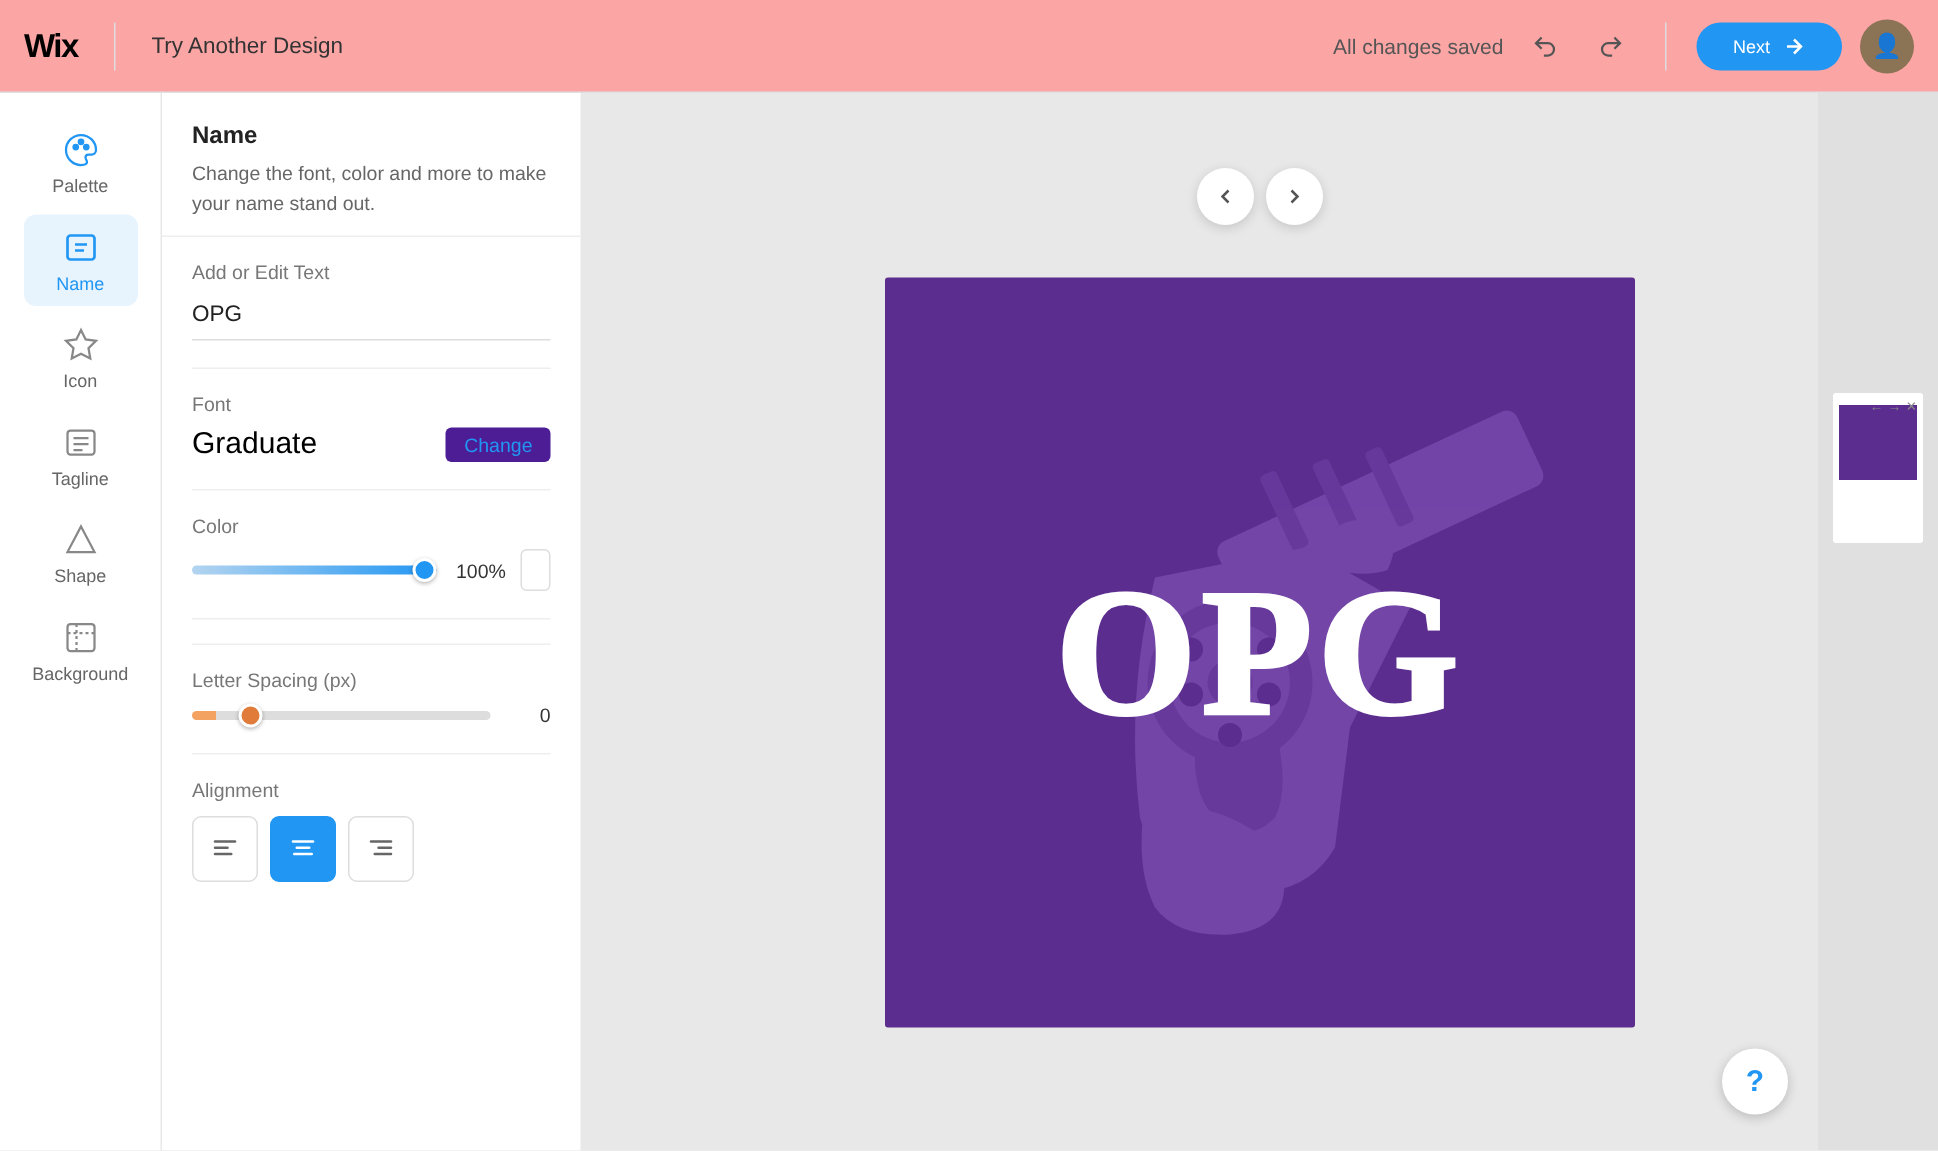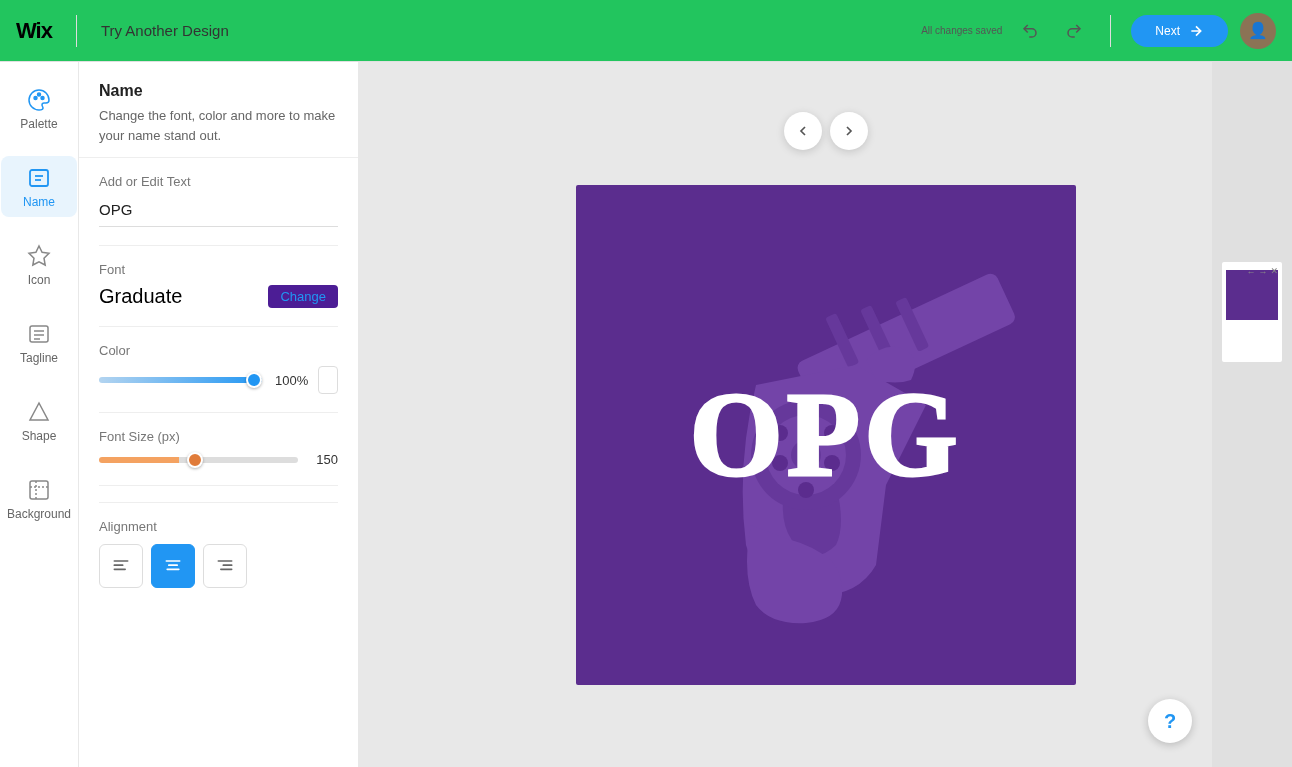--- a/index.html
+++ b/index.html
@@ -1,30 +1,30 @@
 <!DOCTYPE html>
 <html><head>
   <meta charset="utf-8">
   <style>
     * { box-sizing: border-box; margin: 0; padding: 0; }
     body { font-family: 'Helvetica Neue', Arial, sans-serif; background: #f0f0f0; width: 1292px; height: 767px; overflow: hidden; }
 
     
     .header {
       display: flex; align-items: center;
-      height: 62px; background: #22c55e;
+      height: 62px; background: #fca5a5;
       border-bottom: 1px solid #e0e0e0;
       padding: 0 16px; position: relative; z-index: 10; justify-content: space-between;
     }
     .header-logo { display: flex; align-items: center; gap: 12px; }
     .wix-logo { font-weight: 900; font-size: 22px; color: #000; letter-spacing: -1px; }
     .header-divider { width: 1px; height: 32px; background: #ddd; margin: 0 12px; }
     .header-title { font-size: 15px; color: #333; font-weight: 400; }
     .header-center { margin-left: auto; display: flex; align-items: center; gap: 12px; }
-    .all-saved { font-size: 10px; color: #555; }
+    .all-saved { font-size: 14px; color: #555; }
     .undo-btn, .redo-btn {
       background: none; border: none; cursor: pointer;
       width: 32px; height: 32px; border-radius: 50%;
       display: flex; align-items: center; justify-content: center;
       font-size: 16px; color: #555;
     }
     .header-sep { width: 1px; height: 32px; background: #ddd; margin: 0 8px; }
     .next-btn {
       background: #2196f3; color: #fff; border: none;
       border-radius: 24px; padding: 8px 24px;
@@ -36,24 +36,24 @@
       background: #8B7355; overflow: hidden; cursor: pointer;
       display: flex; align-items: center; justify-content: center;
       font-size: 16px; color: #fff;
     }
 
     
     .main-layout { display: flex; height: calc(767px - 62px); }
 
     
     .icon-sidebar {
-      width: 79px; background: #fff;
+      width: 108px; background: #fff;
       border-right: 1px solid #e8e8e8;
       display: flex; flex-direction: column; align-items: center;
-      padding-top: 16px; gap: 17px;
+      padding-top: 16px; gap: 4px;
     }
     .sidebar-item {
       display: flex; flex-direction: column; align-items: center;
       width: 76px; padding: 10px 8px 8px;
       border-radius: 8px; cursor: pointer; gap: 5px;
       font-size: 12px; color: #666;
     }
     .sidebar-item.active { background: #e8f4fd; color: #2196f3; }
     .sidebar-item svg { width: 24px; height: 24px; }
 
@@ -343,30 +343,30 @@
         <label class="form-label">Color</label>
         <div class="color-row">
           <input type="range" class="color-slider" min="0" max="100" value="100" style="">
           <span class="pct-label">100%</span>
           <div class="color-swatch"></div>
         </div>
       </div>
 
       <hr class="section-divider">
 
+
+      <hr class="section-divider">
+
       <div class="form-section">
-        <label class="form-label">Font Size (px)</label>
+        <label class="form-label">Letter Spacing (px)</label>
         <div class="size-row">
-          <input type="range" class="range-slider" min="10" max="300" value="150" style="">
-          <span class="size-value">150</span>
+          <input type="range" class="letter-slider" min="-20" max="100" value="0" style="">
+          <span class="size-value">0</span>
         </div>
       </div>
-
-      <hr class="section-divider">
-
 
       <hr class="section-divider">
 
       <div class="form-section">
         <label class="alignment-label">Alignment</label>
         <div class="alignment-btns">
           <button class="align-btn" title="Align Left">
             <svg width="20" height="20" viewBox="0 0 24 24" fill="currentColor">
               <rect x="3" y="5" width="18" height="2" rx="1"></rect>
               <rect x="3" y="10" width="12" height="2" rx="1"></rect>

